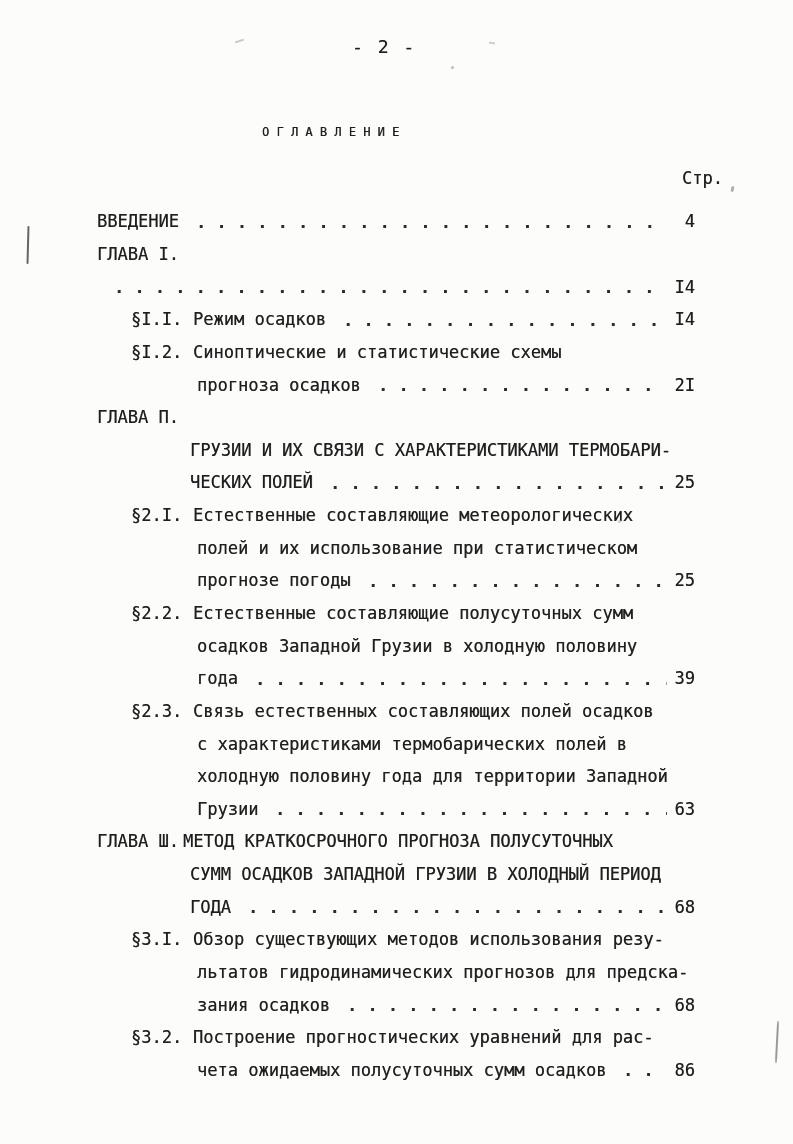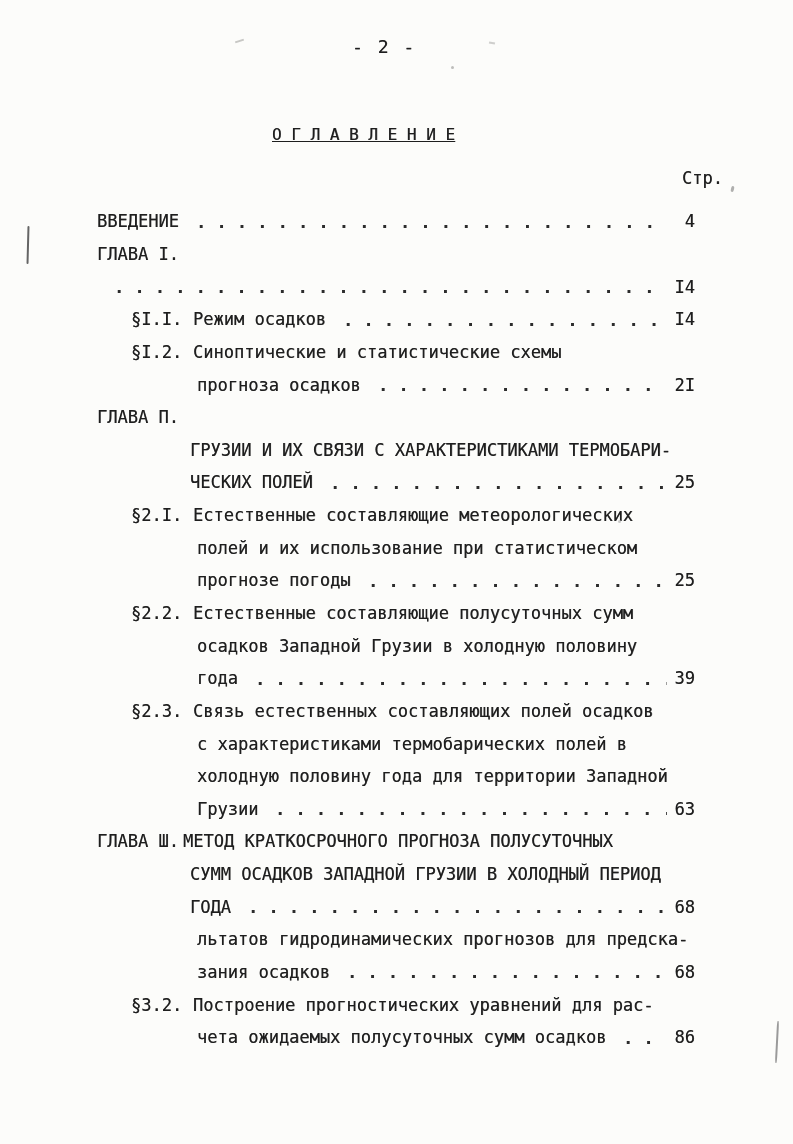--- a/index.html
+++ b/index.html
@@ -10,22 +10,22 @@
     overflow:hidden;
     font-family:"DejaVu Sans Mono","Liberation Mono",monospace;
     color:#1e1e1e;
     text-shadow:0.35px 0 0 rgba(20,20,20,.65);
   }
   .pageno{
     position:absolute;left:352px;top:36px;
     font-size:18px;letter-spacing:2px;white-space:pre;
   }
   .toc-title{
-    position:absolute;left:272px;top:125px;
-    font-size:16px;white-space:pre;text-decoration:underline;
+    position:absolute;left:262px;top:125px;
+    font-size:12px;white-space:pre;
   }
   .str-label{
     position:absolute;left:682px;top:168px;
     font-size:17px;
     text-align:right;
   }
   .toc{
     position:absolute;left:97px;top:205px;width:598px;
     font-size:17px;
   }
@@ -183,20 +183,25 @@
       <span class="lbl"></span>
       <span class="txt">СУММ ОСАДКОВ ЗАПАДНОЙ ГРУЗИИ В ХОЛОДНЫЙ ПЕРИОД</span>
 
     </div>
       <div class="row e-chapter-cont">
       <span class="lbl"></span>
       <span class="txt">ГОДА</span>
       <span class="leader"></span>
       <span class="pg">68</span>
     </div>
+      <div class="row e-section nopage">
+      <span class="lbl">§3.I.</span>
+      <span class="txt">Обзор существующих методов использования резу-</span>
+
+    </div>
       <div class="row e-section-cont nopage">
       <span class="lbl"></span>
       <span class="txt">льтатов гидродинамических прогнозов для предска-</span>
 
     </div>
       <div class="row e-section-cont">
       <span class="lbl"></span>
       <span class="txt">зания осадков</span>
       <span class="leader"></span>
       <span class="pg">68</span>

